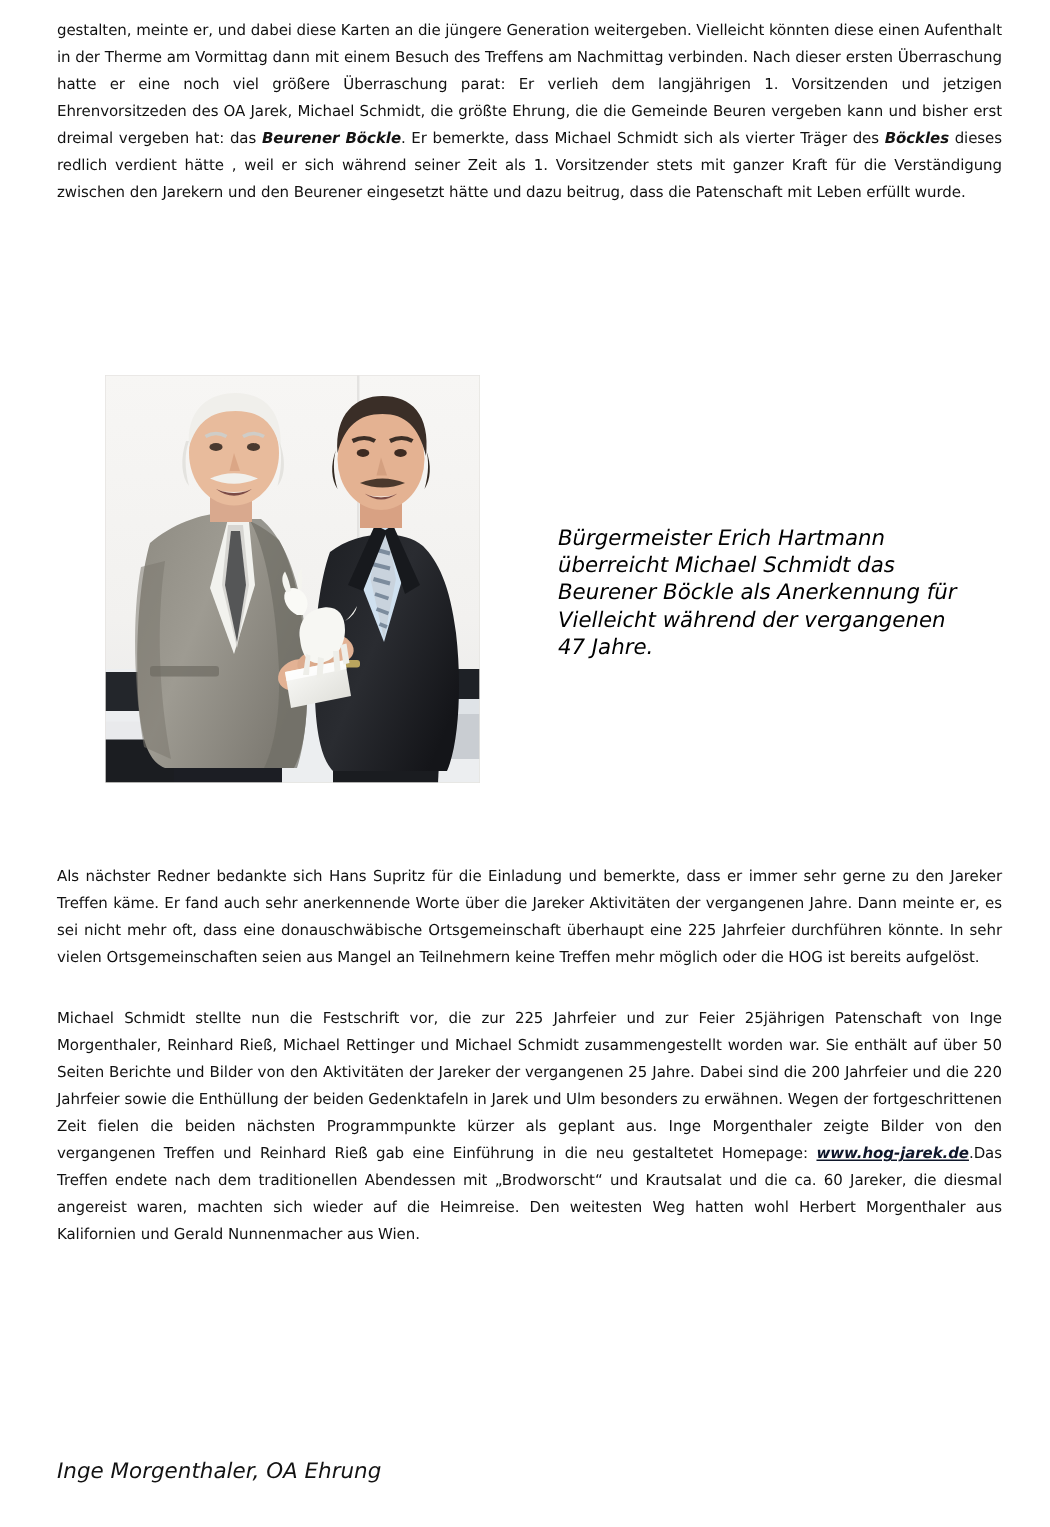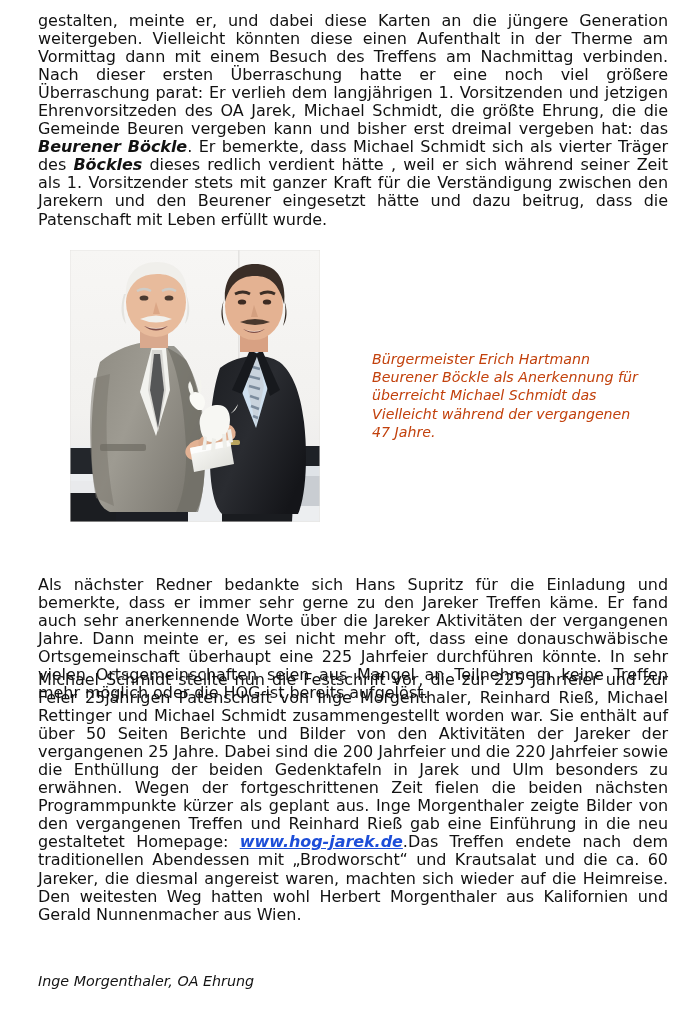--- a/index.html
+++ b/index.html
@@ -23,56 +23,56 @@
     width: 700px;
     height: 1018px;
     background: #ffffff;
   }
 
   
   .body-text {
     position: absolute;
     left: 38px;
     width: 630px;
-    font-size: 16px;
+    font-size: 10px;
     line-height: 18.05px;
     text-align: justify;
     text-justify: inter-word;
     letter-spacing: -0.05px;
     word-spacing: 0px;
     color: #121212;
   }
   .body-text > p { margin: 0; }
 
   b.bi {
     font-weight: bold;
     font-style: italic;
   }
 
   a.weblink {
-    color: #1d4ed8;
+    color: #0f172a;
     font-weight: bold;
     font-style: italic;
     text-decoration: underline;
   }
 
   
   #para-intro { top: 12px; }
 
   
   #photo-caption {
     position: absolute;
     left: 372px;
     top: 350px;
     width: 300px;
     font-size: 14.2px;
     line-height: 18.2px;
     font-style: italic;
     text-align: left;
-    color: #c2410c;
+    color: #000000;
   }
   #photo-caption p { margin: 0; }
 
   
   #para-supritz { top: 576px; }
 
   
   #para-festschrift { top: 671px; }
 
   
@@ -242,22 +242,22 @@
       <path d="M129 143 q-2 -10 2 -14 q1 7 0 14 z" fill="#f4f4ef"></path>
 
       <path d="M160 164 q7 -4 8 -10 q-4 7 -8 10 z" fill="#f2f2ed"></path>
 
       <rect x="0" y="0" width="250" height="272" fill="none" stroke="#e6e4e1" stroke-width="1"></rect>
     </svg>
   </div>
 
   <div id="photo-caption">
     <p>Bürgermeister Erich Hartmann</p>
+    <p>überreicht Michael Schmidt das</p>
     <p>Beurener Böckle als  Anerkennung für</p>
-    <p>überreicht Michael Schmidt das</p>
     <p>Vielleicht während der vergangenen</p>
     <p>47 Jahre.</p>
   </div>
 
   <div class="body-text" id="para-supritz">
     <p>Als nächster Redner bedankte sich Hans Supritz für die Einladung und bemerkte, dass er immer sehr gerne zu den Jareker Treffen käme. Er fand auch sehr anerkennende Worte über die Jareker Aktivitäten der vergangenen Jahre. Dann meinte er, es sei nicht mehr oft, dass eine donauschwäbische Ortsgemeinschaft überhaupt eine 225 Jahrfeier durchführen könnte. In      sehr vielen Ortsgemeinschaften seien aus Mangel an Teilnehmern keine Treffen mehr möglich oder die HOG ist bereits aufgelöst.</p>
   </div>
 
   <div class="body-text" id="para-festschrift">
     <p><span>  Michael Schmidt stellte nun die Festschrift vor, die zur 225 Jahrfeier und zur Feier 25jährigen Patenschaft von Inge Morgenthaler, Reinhard Rieß, Michael Rettinger und Michael Schmidt zusammengestellt worden war. Sie enthält auf über 50 Seiten Berichte und Bilder von den Aktivitäten der Jareker der vergangenen 25 Jahre. Dabei sind die 200 Jahrfeier und die 220 Jahrfeier sowie die Enthüllung der beiden   Gedenktafeln in Jarek und Ulm besonders zu erwähnen. Wegen der fortgeschrittenen   Zeit fielen die beiden nächsten Programmpunkte kürzer als geplant aus. Inge Morgenthaler zeigte Bilder von den vergangenen Treffen und Reinhard Rieß gab eine Einführung in die neu gestaltetet Homepage: </span><a class="weblink" href="#">www.hog-jarek.de</a><span>.Das Treffen endete nach dem traditionellen Abendessen mit „Brodworscht“ und Krautsalat und die ca. 60 Jareker, die diesmal angereist waren, machten sich wieder auf die Heimreise. Den weitesten Weg hatten wohl Herbert Morgenthaler aus Kalifornien und Gerald Nunnenmacher aus Wien.</span></p>

